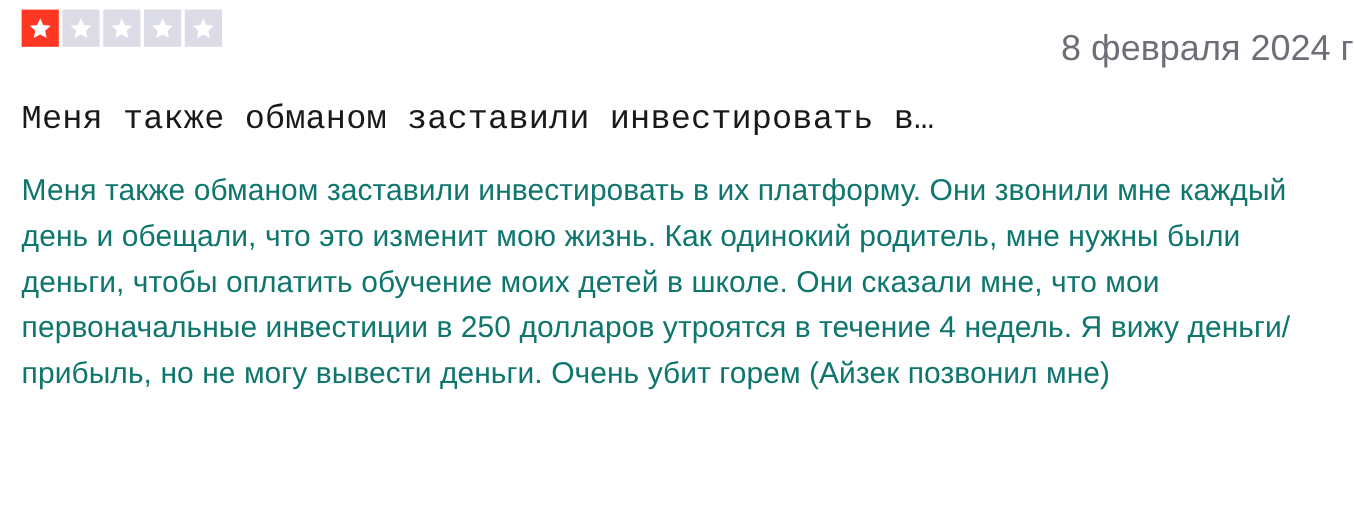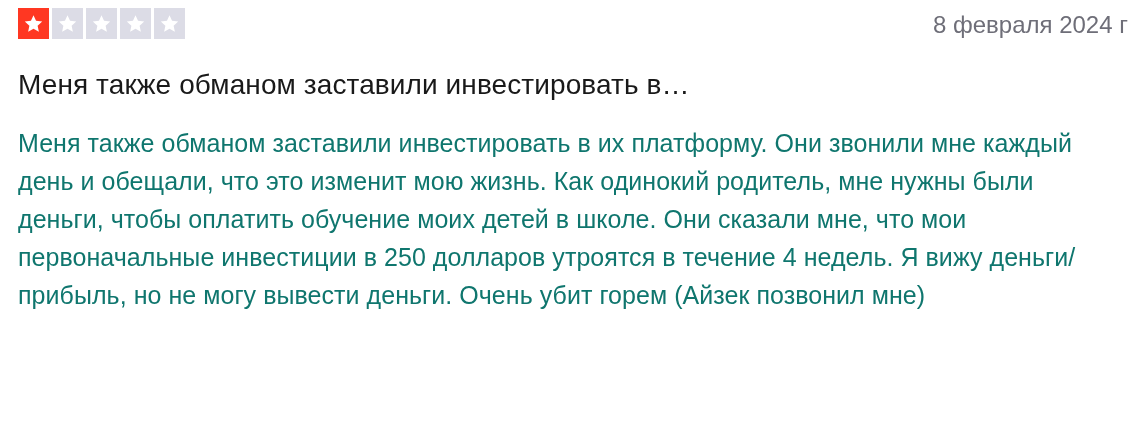--- a/index.html
+++ b/index.html
@@ -39,34 +39,35 @@
     align-items: center;
     justify-content: center;
   }
   .star.filled {
     background: #ff3722;
   }
   .star svg {
     display: block;
   }
   .review-date {
-    font-size: 24px;
+    font-size: 30px;
     line-height: 30px;
     color: #6e6e78;
     white-space: nowrap;
     padding-right: 0;
-    margin-top: 2px;
+    margin-top: 18px;
   }
   .review-title {
     margin: 28px 0 0 0;
     font-size: 28px;
     line-height: 34px;
     font-weight: 400;
     color: #191919;
     letter-spacing: 0.1px;
+    font-family: Liberation Mono, monospace;
   }
   .review-body {
     margin: 22px 0 0 0;
     font-size: 25px;
     line-height: 38px;
     color: #0f766e;
     width: 1070px;
     letter-spacing: 0.05px;
   }
 </style>

